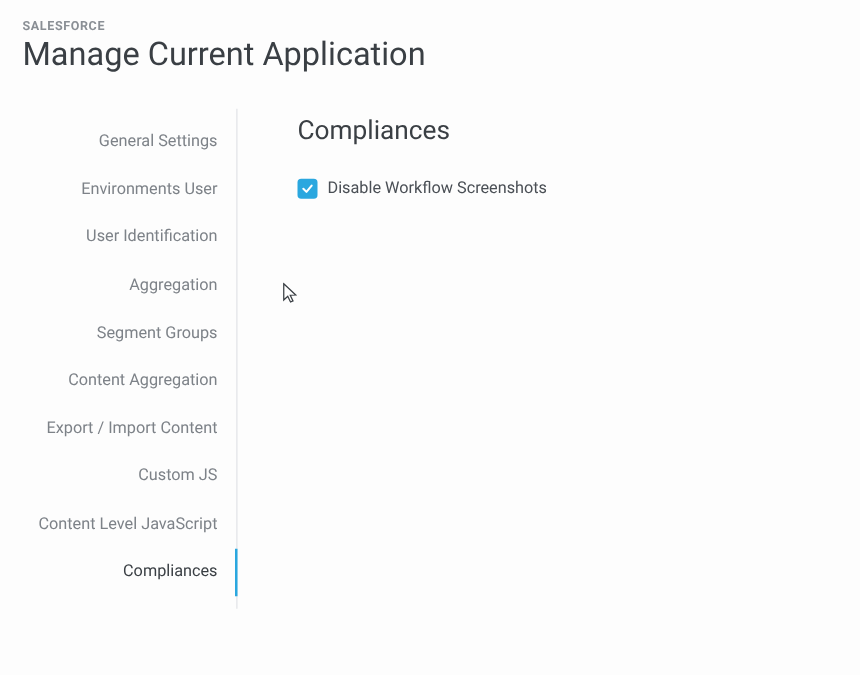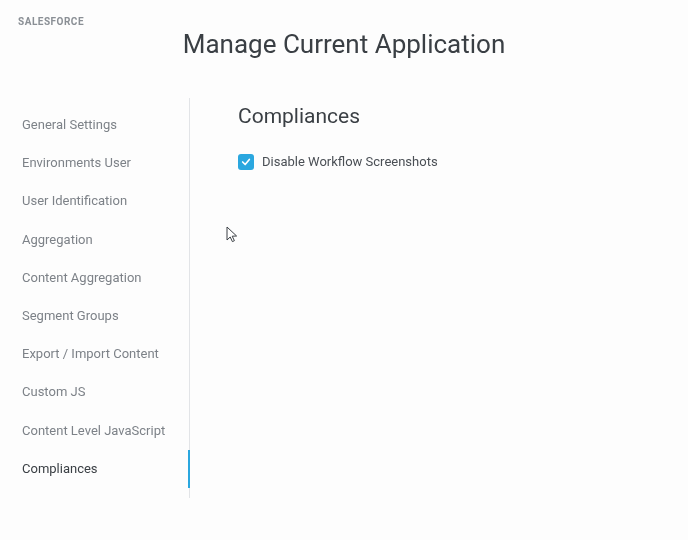--- a/index.html
+++ b/index.html
@@ -18,34 +18,34 @@
     font-size: 10px;
     letter-spacing: 0.5px;
     color: #8a8f95;
     margin-bottom: 2px;
     font-weight: bold;
   }
   .page-title {
     font-size: 26px;
     font-weight: 400;
     color: #3a3f44;
-    margin-bottom: 39px;
-    text-align: center;
+    margin-bottom: 28px;
   }
   .layout {
     display: flex;
   }
   .sidebar {
     width: 172px;
     padding-top: 8px;
     border-right: 1px solid #e2e4e7;
     min-height: 400px;
   }
   .sidebar ul { list-style: none; }
   .sidebar li {
+    text-align: right;
     padding: 10px 14px 10px 4px;
     font-size: 13px;
     color: #7d8288;
     cursor: pointer;
     line-height: 1.4;
     border-right: 2px solid transparent;
     margin-right: -1px;
   }
   .sidebar li.active {
     color: #3a3f44;
@@ -101,22 +101,22 @@
   <div class="eyebrow">SALESFORCE</div>
   <h1 class="page-title">Manage Current Application</h1>
 
   <div class="layout">
     <nav class="sidebar">
       <ul>
         <li>General Settings</li>
         <li>Environments User</li>
         <li>User Identification</li>
         <li>Aggregation</li>
+        <li>Segment Groups</li>
         <li>Content Aggregation</li>
-        <li>Segment Groups</li>
         <li>Export / Import Content</li>
         <li>Custom JS</li>
         <li>Content Level JavaScript</li>
         <li class="active">Compliances</li>
       </ul>
     </nav>
 
     <main class="content">
       <h2 class="section-title">Compliances</h2>
       <div class="checkbox-row">

